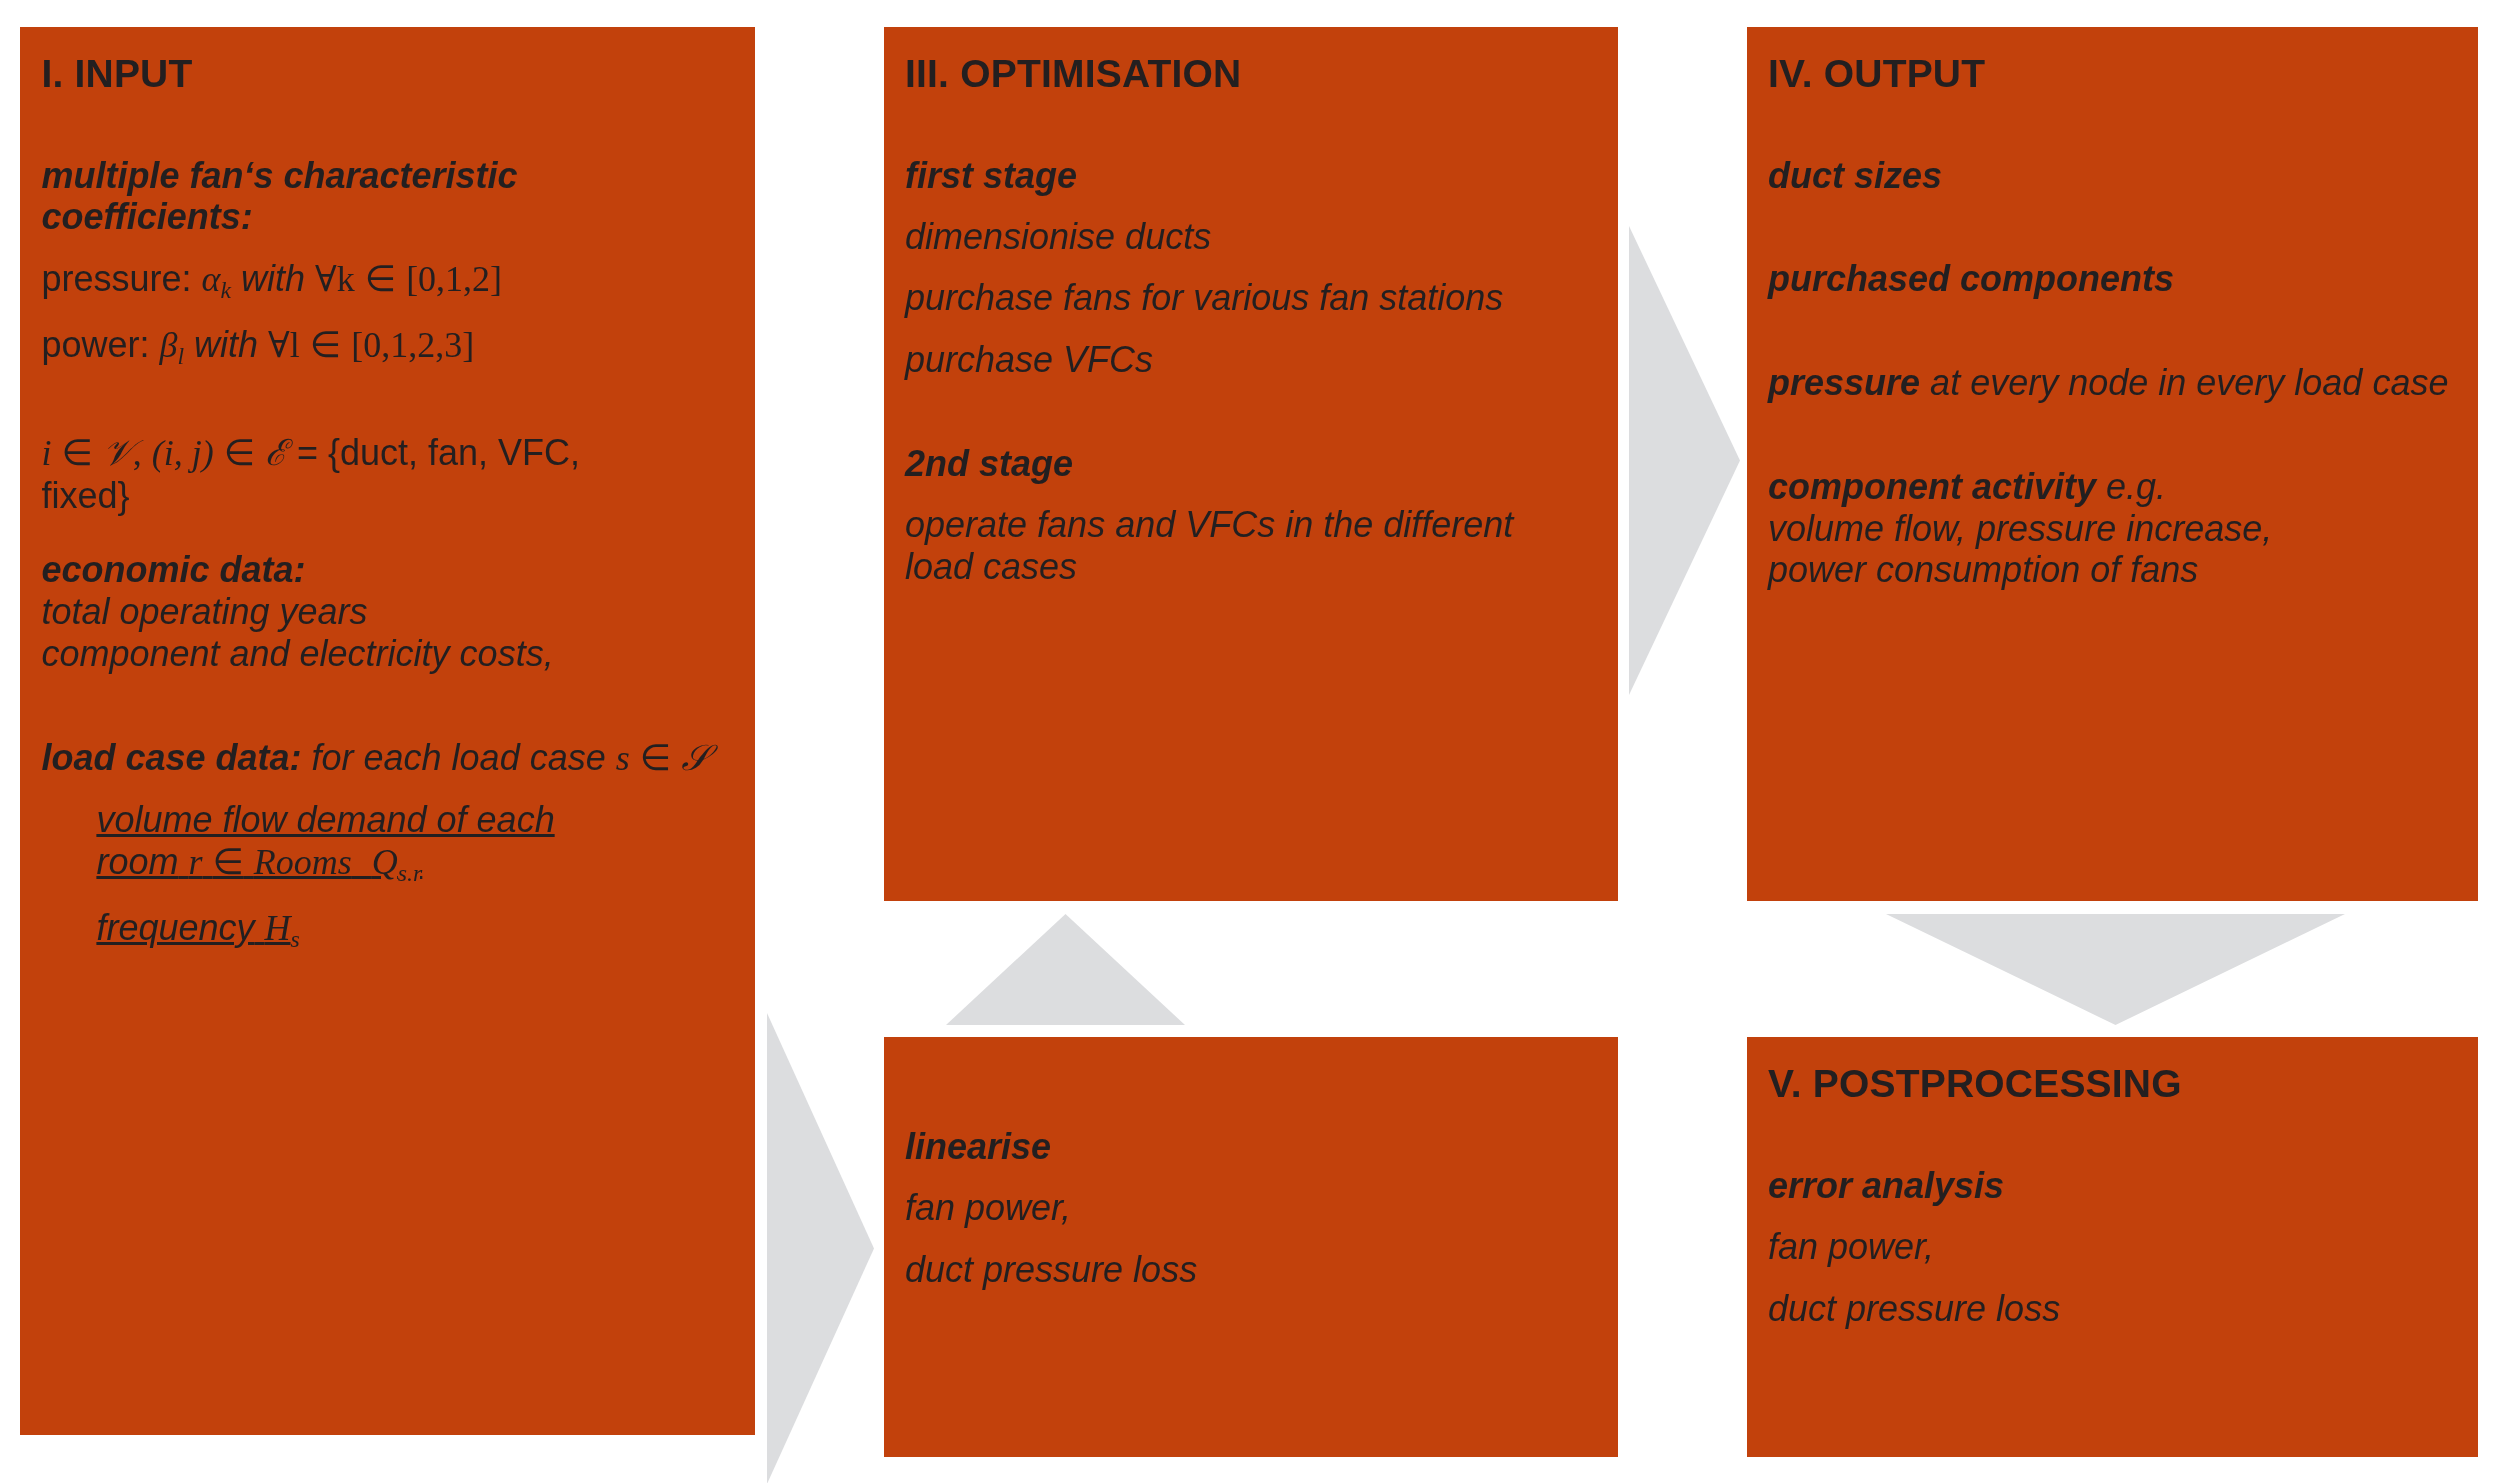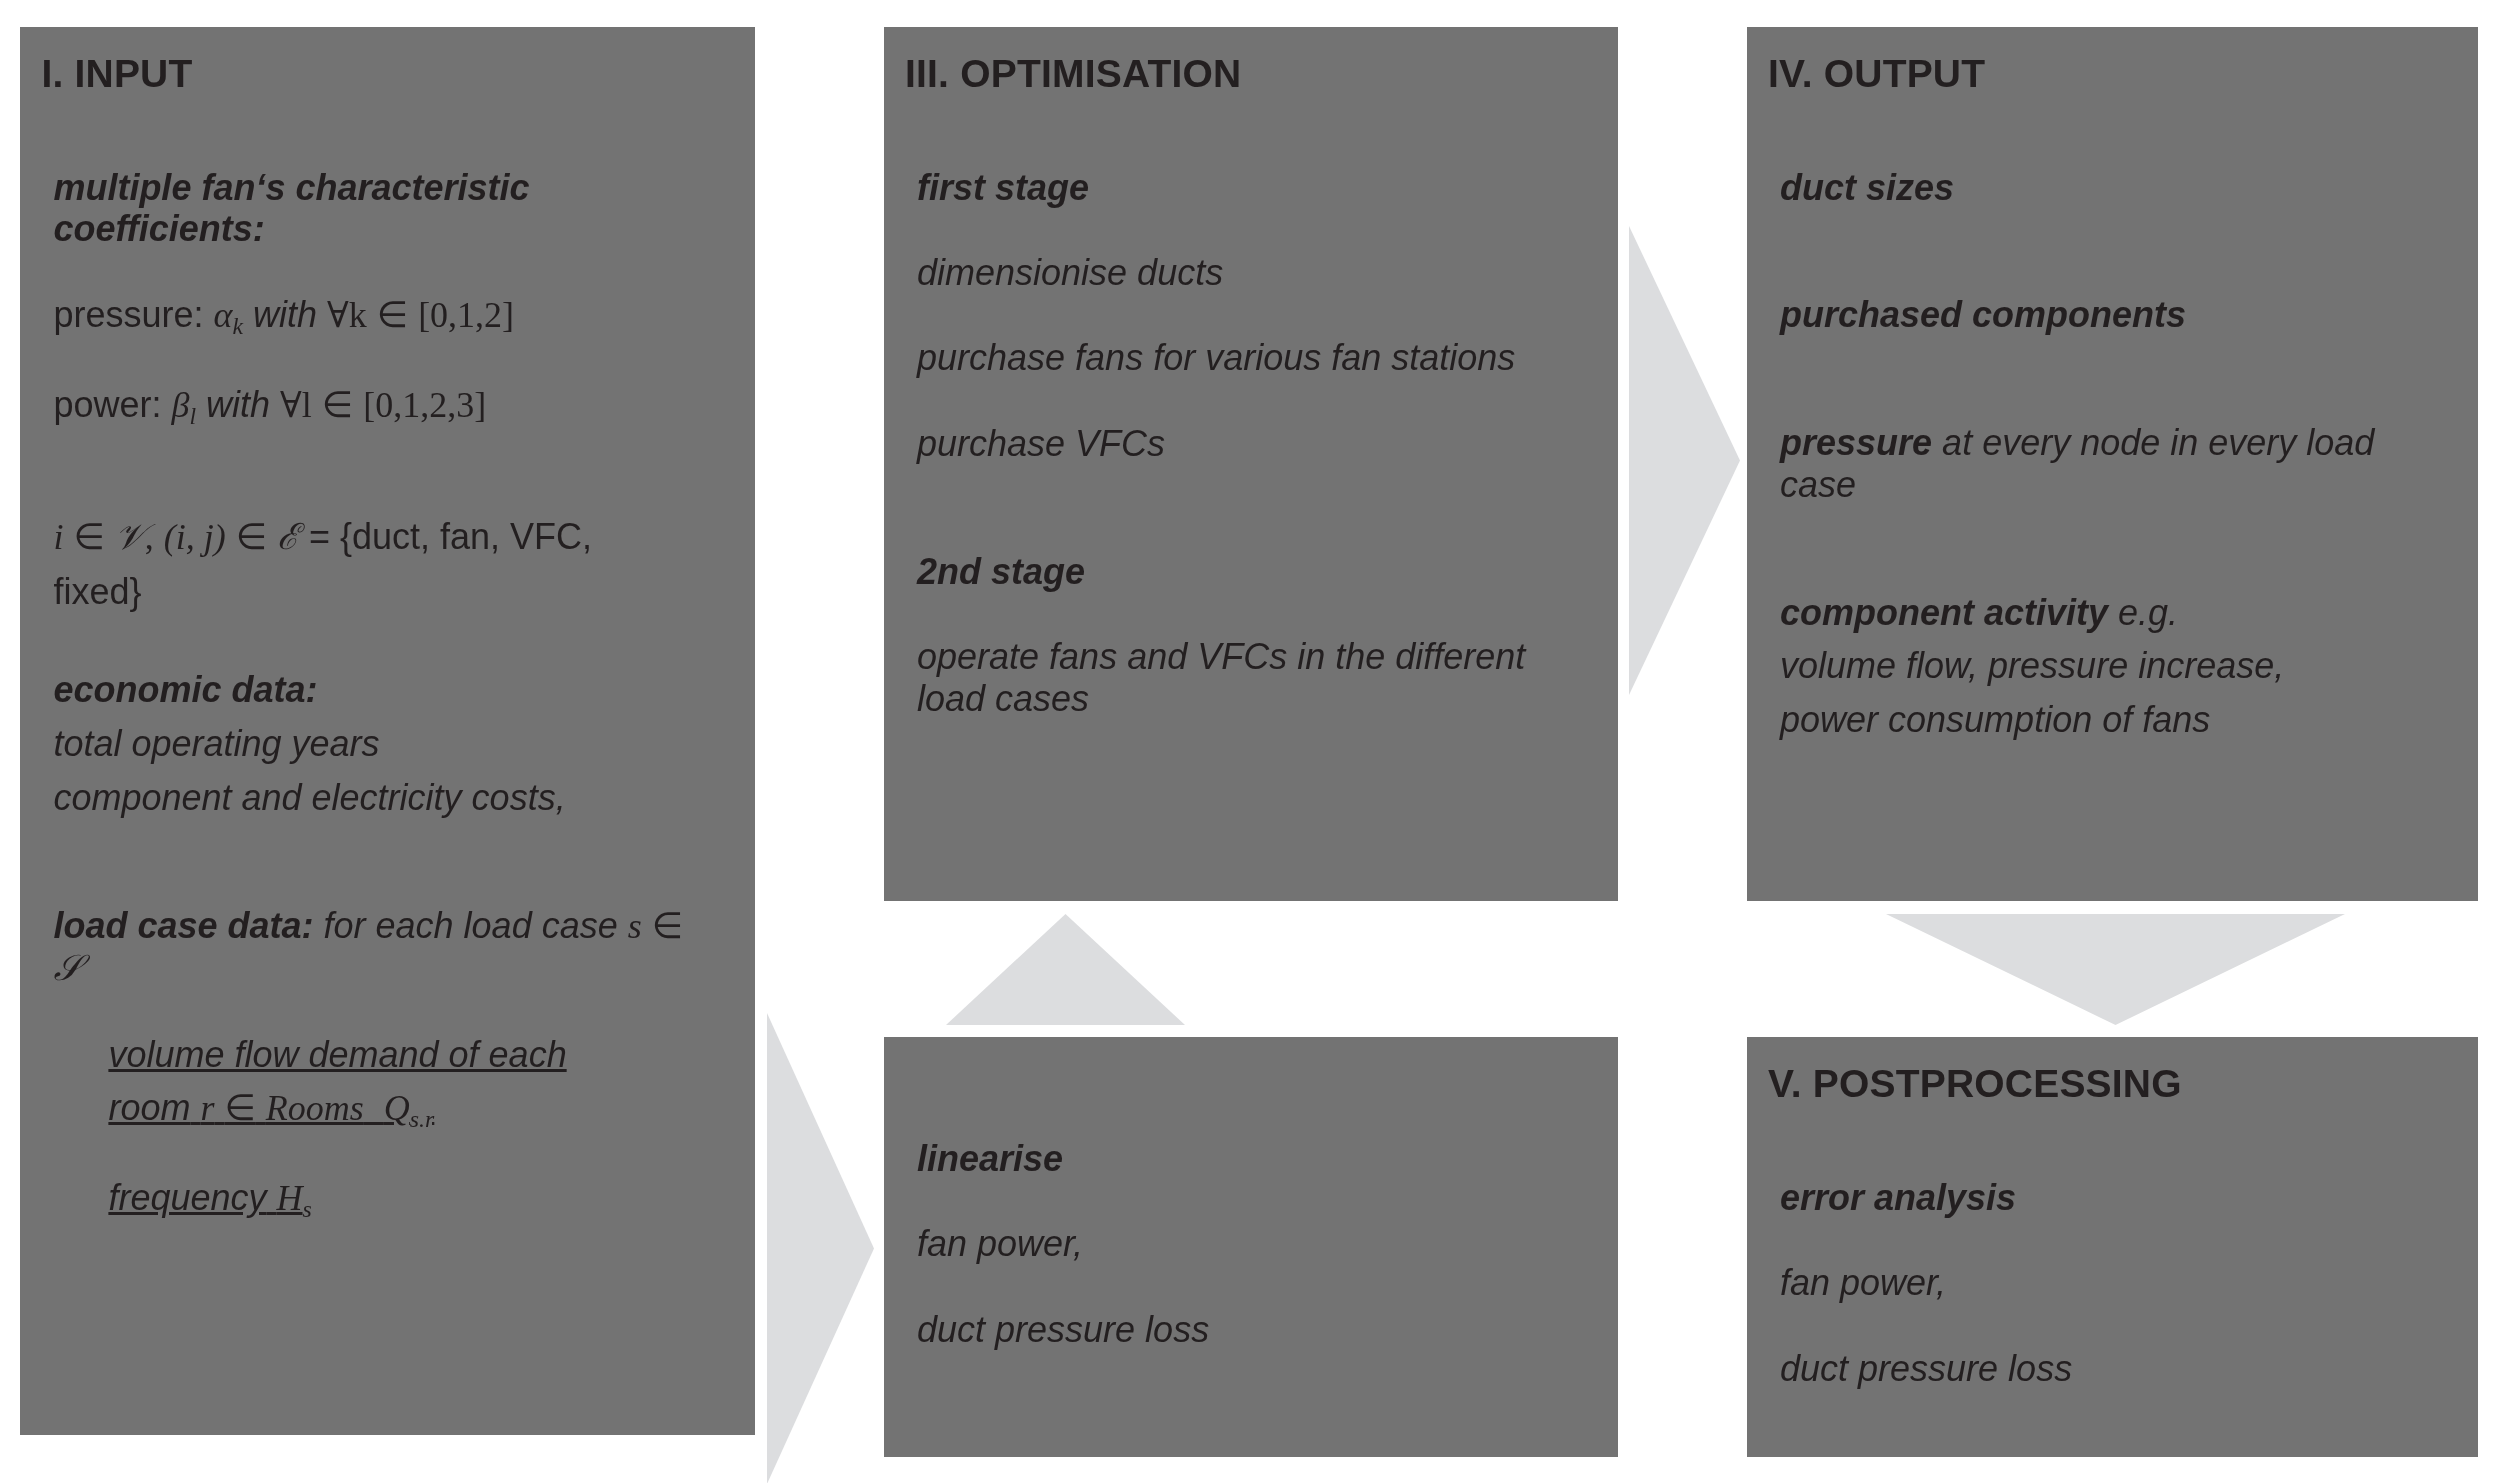--- a/index.html
+++ b/index.html
@@ -6,37 +6,37 @@
   body{
     width:2500px;height:1484px;position:relative;overflow:hidden;
     font-family:"Liberation Sans","DejaVu Sans",sans-serif;
     color:#231f20;
     -webkit-font-smoothing:antialiased;
   }
   .canvas{position:absolute;inset:0;}
 
   .box{
     position:absolute;
-    background:#737373;
+    background:#c2410c;
     box-sizing:border-box;
   }
   .box-title{
     font-weight:bold;
     font-size:39px;
     letter-spacing:0.2px;
     line-height:1.0;
     color:#231f20;
   }
   .body{
     font-size:36px;
     line-height:1.16;
     font-style:italic;
     color:#231f20;
   }
-  .p{margin:12px;}
+  .p{margin:0;}
   .b{font-weight:bold;font-style:italic;}
   .up{font-style:normal;}
   .mathit{font-family:"Liberation Serif","DejaVu Serif",serif;font-style:italic;}
   .mathrm{font-family:"Liberation Serif","DejaVu Serif",serif;font-style:normal;}
   .cal{font-family:"Liberation Serif","DejaVu Serif",serif;font-style:italic;}
   .sub{font-size:0.66em;vertical-align:-0.28em;font-family:"Liberation Serif","DejaVu Serif",serif;font-style:italic;}
   .gap-s{height:19.7px;}
   .gap-m{height:33px;}
   .gap-xl{height:62px;}
   .indent{padding-left:55px;text-decoration:underline;}

